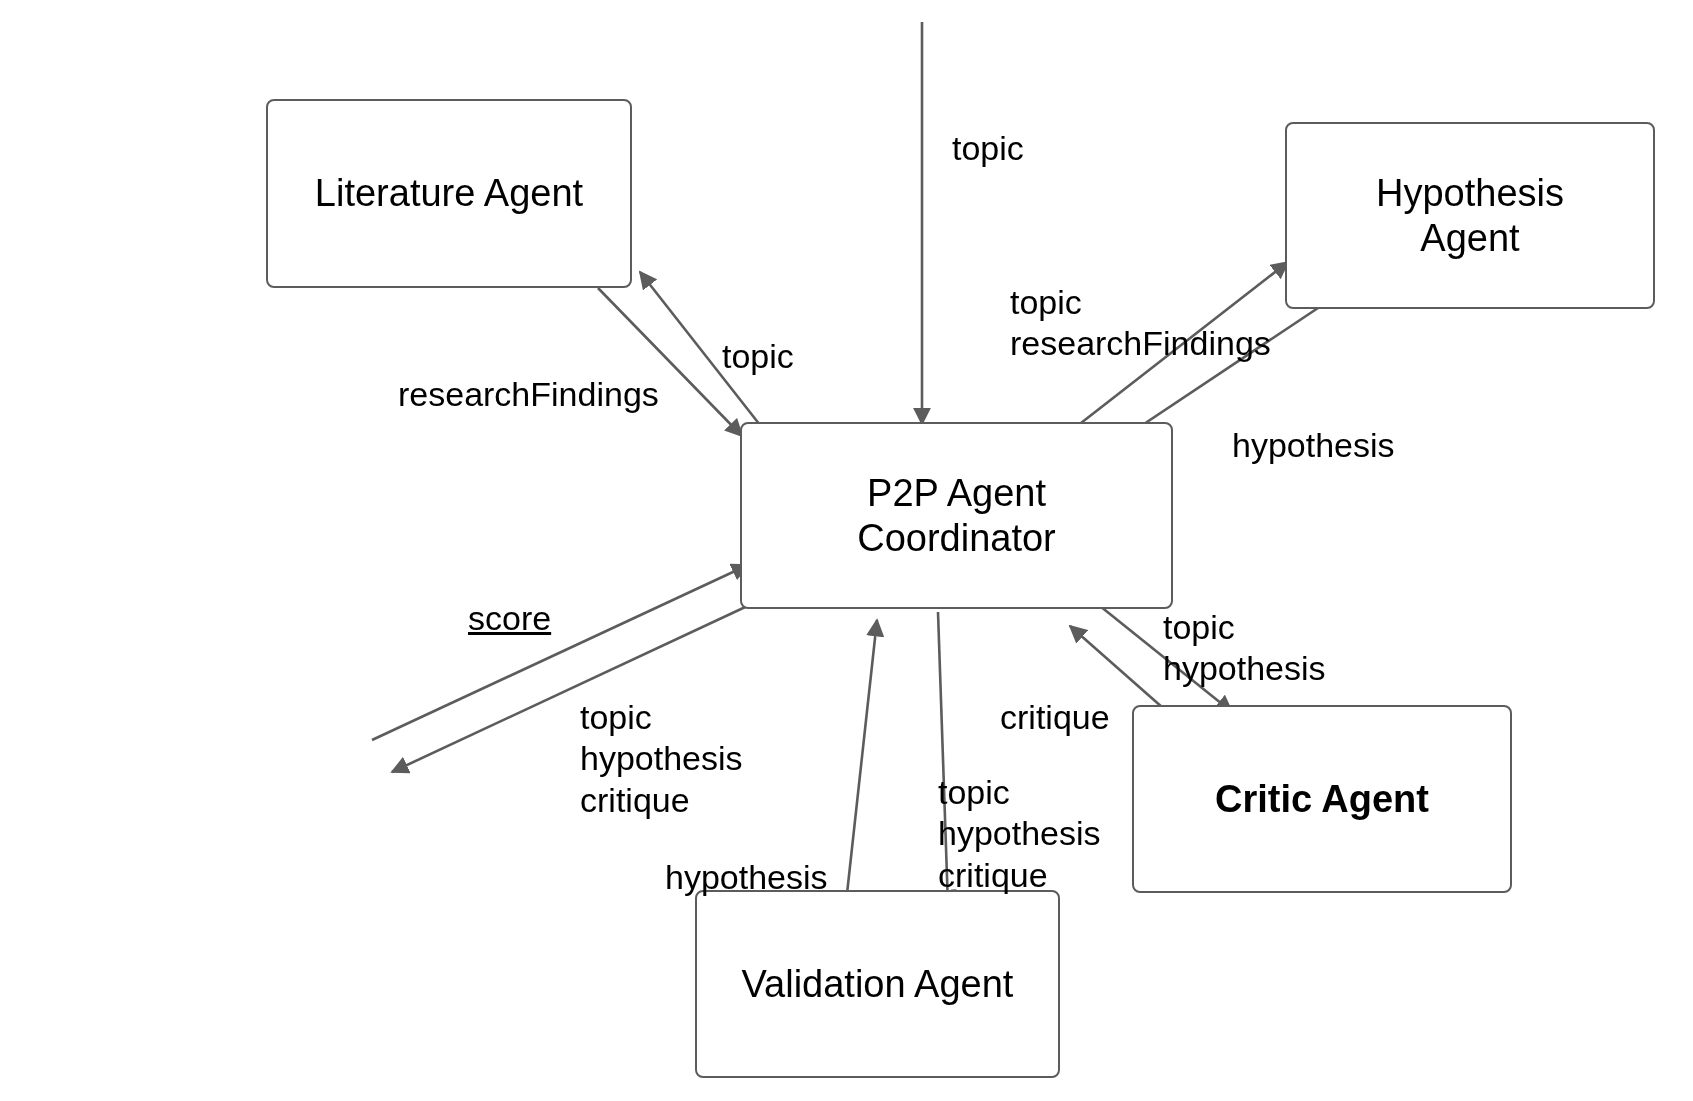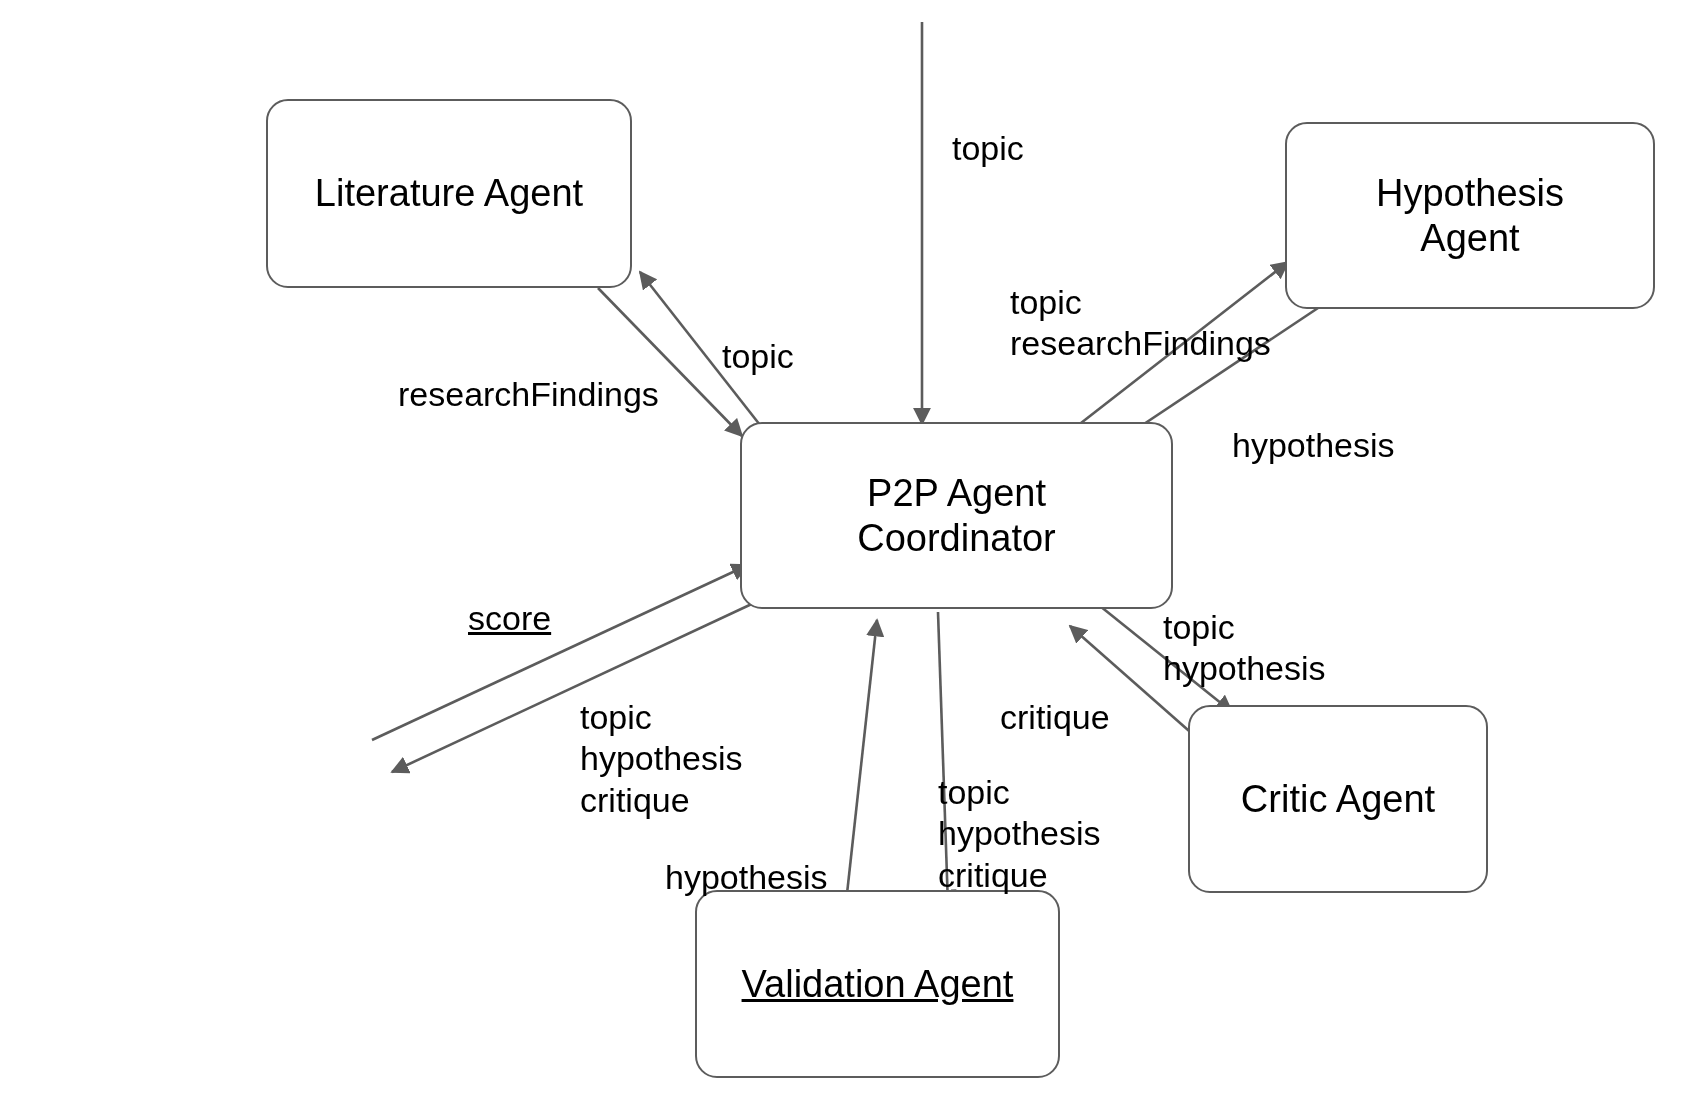--- a/index.html
+++ b/index.html
@@ -21,21 +21,21 @@
     position: absolute;
     left: 0;
     top: 0;
     width: 1693px;
     height: 1101px;
   }
   .node {
     position: absolute;
     box-sizing: border-box;
     border: 2px solid #5c5c5c;
-    border-radius: 22px;
+    border-radius: 8px;
     background: #ffffff;
     display: flex;
     align-items: center;
     justify-content: center;
     text-align: center;
     color: #000000;
     font-size: 38px;
     line-height: 1.18;
     font-family: "Liberation Sans", sans-serif;
     white-space: pre-line;
@@ -88,23 +88,23 @@
 
   <div class="node" style="left:266px; top:99px; width:366px; height:189px;">Literature Agent</div>
 
   <div class="node" style="left:1285px; top:122px; width:370px; height:187px;">Hypothesis
 Agent</div>
 
   <div class="node" style="left:740px; top:422px; width:433px; height:187px;">P2P Agent
 Coordinator</div>
 
 
-  <div class="node" style="left:1188px; top:705px; width:300px; height:188px;">Critic Agent</div>
+  <div class="node" style="left:1132px; top:705px; width:380px; height:188px;font-weight:bold;">Critic Agent</div>
 
-  <div class="node" style="left:695px; top:890px; width:365px; height:188px;text-decoration:underline;">Validation Agent</div>
+  <div class="node" style="left:695px; top:890px; width:365px; height:188px;">Validation Agent</div>
 
   <div class="edge-label lbl-left" style="left:952px; top:96px;">topic</div>
 
   <div class="edge-label lbl-left" style="left:722px; top:304px;">topic</div>
 
   <div class="edge-label lbl-left" style="left:398px; top:342px;">researchFindings</div>
 
   <div class="edge-label lbl-left" style="left:1010px; top:250px;">topic
 researchFindings</div>
 

